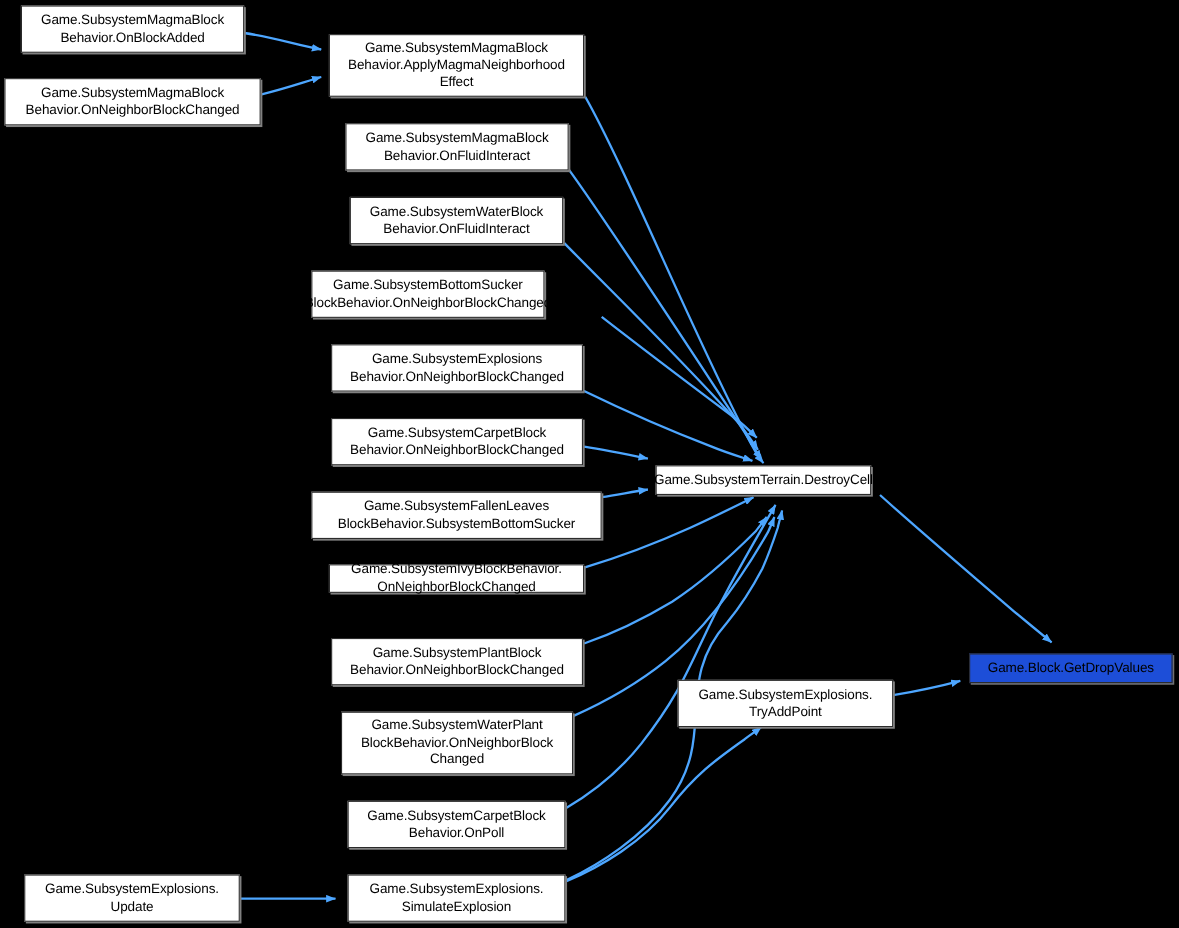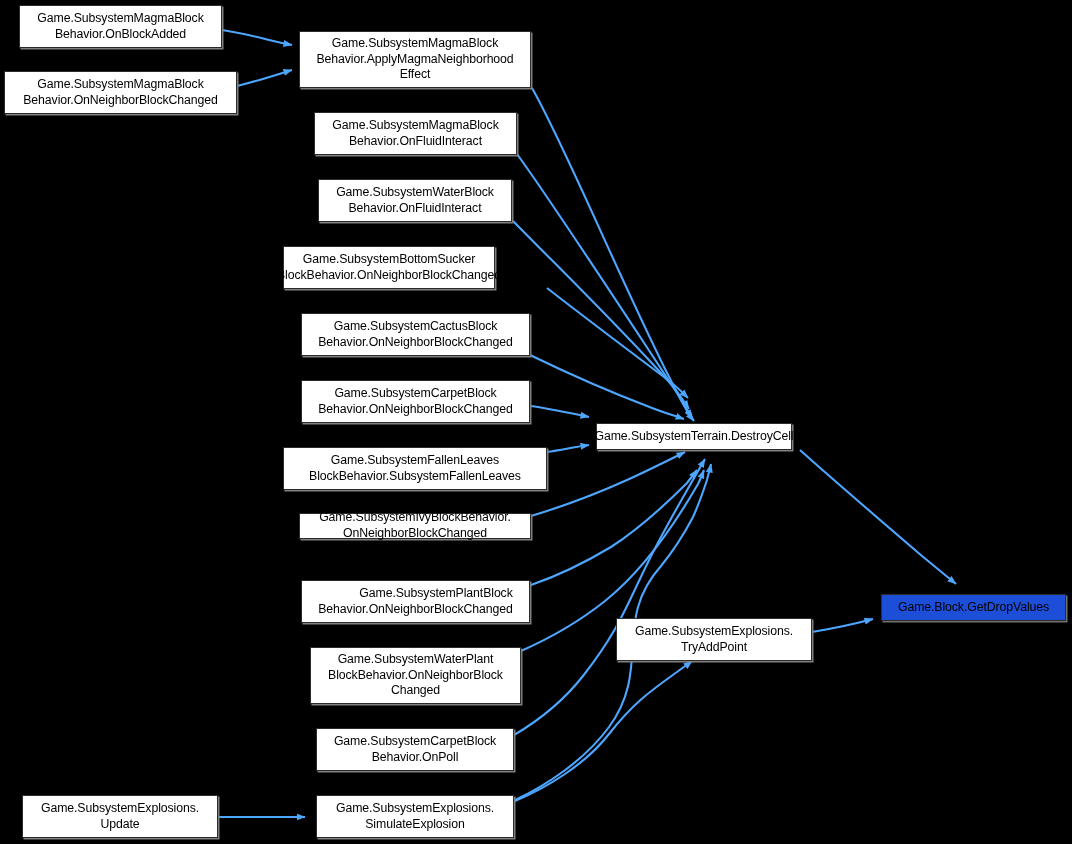--- a/index.html
+++ b/index.html
@@ -91,29 +91,29 @@
 Behavior.OnNeighborBlockChanged</span></div>
       <div class="node" style="left: 299px; top: 31px; width: 232px; height: 57px;"><span class="node-label">Game.SubsystemMagmaBlock
 Behavior.ApplyMagmaNeighborhood
 Effect</span></div>
       <div class="node" style="left: 314px; top: 112px; width: 203px; height: 43px;"><span class="node-label">Game.SubsystemMagmaBlock
 Behavior.OnFluidInteract</span></div>
       <div class="node" style="left: 318px; top: 179px; width: 194px; height: 43px;"><span class="node-label">Game.SubsystemWaterBlock
 Behavior.OnFluidInteract</span></div>
       <div class="node" style="left: 283px; top: 246px; width: 212px; height: 43px; align-items: center;"><span class="node-label">Game.SubsystemBottomSucker
 BlockBehavior.OnNeighborBlockChanged</span></div>
-      <div class="node" style="left: 301px; top: 313px; width: 229px; height: 43px;"><span class="node-label">Game.SubsystemCactusBlock
+      <div class="node" style="left: 301px; top: 313px; width: 229px; height: 43px;"><span class="node-label">Game.SubsystemExplosions
 Behavior.OnNeighborBlockChanged</span></div>
       <div class="node" style="left: 301px; top: 380px; width: 229px; height: 43px;"><span class="node-label">Game.SubsystemCarpetBlock
 Behavior.OnNeighborBlockChanged</span></div>
       <div class="node" style="left: 283px; top: 447px; width: 264px; height: 43px;"><span class="node-label">Game.SubsystemFallenLeaves
-BlockBehavior.SubsystemFallenLeaves</span></div>
+BlockBehavior.SubsystemBottomSucker</span></div>
       <div class="node" style="left: 299px; top: 513px; width: 232px; height: 26px;"><span class="node-label">Game.SubsystemIvyBlockBehavior.
 OnNeighborBlockChanged</span></div>
-      <div class="node" style="left: 301px; top: 580px; width: 229px; height: 43px; text-align: right;"><span class="node-label">Game.SubsystemPlantBlock
+      <div class="node" style="left: 301px; top: 580px; width: 229px; height: 43px;"><span class="node-label">Game.SubsystemPlantBlock
 Behavior.OnNeighborBlockChanged</span></div>
       <div class="node" style="left: 310px; top: 647px; width: 211px; height: 57px;"><span class="node-label">Game.SubsystemWaterPlant
 BlockBehavior.OnNeighborBlock
 Changed</span></div>
       <div class="node" style="left: 316px; top: 728px; width: 198px; height: 43px;"><span class="node-label">Game.SubsystemCarpetBlock
 Behavior.OnPoll</span></div>
       <div class="node" style="left: 316px; top: 795px; width: 198px; height: 43px;"><span class="node-label">Game.SubsystemExplosions.
 SimulateExplosion</span></div>
       <div class="node" style="left: 22px; top: 795px; width: 196px; height: 43px;"><span class="node-label">Game.SubsystemExplosions.
 Update</span></div>

